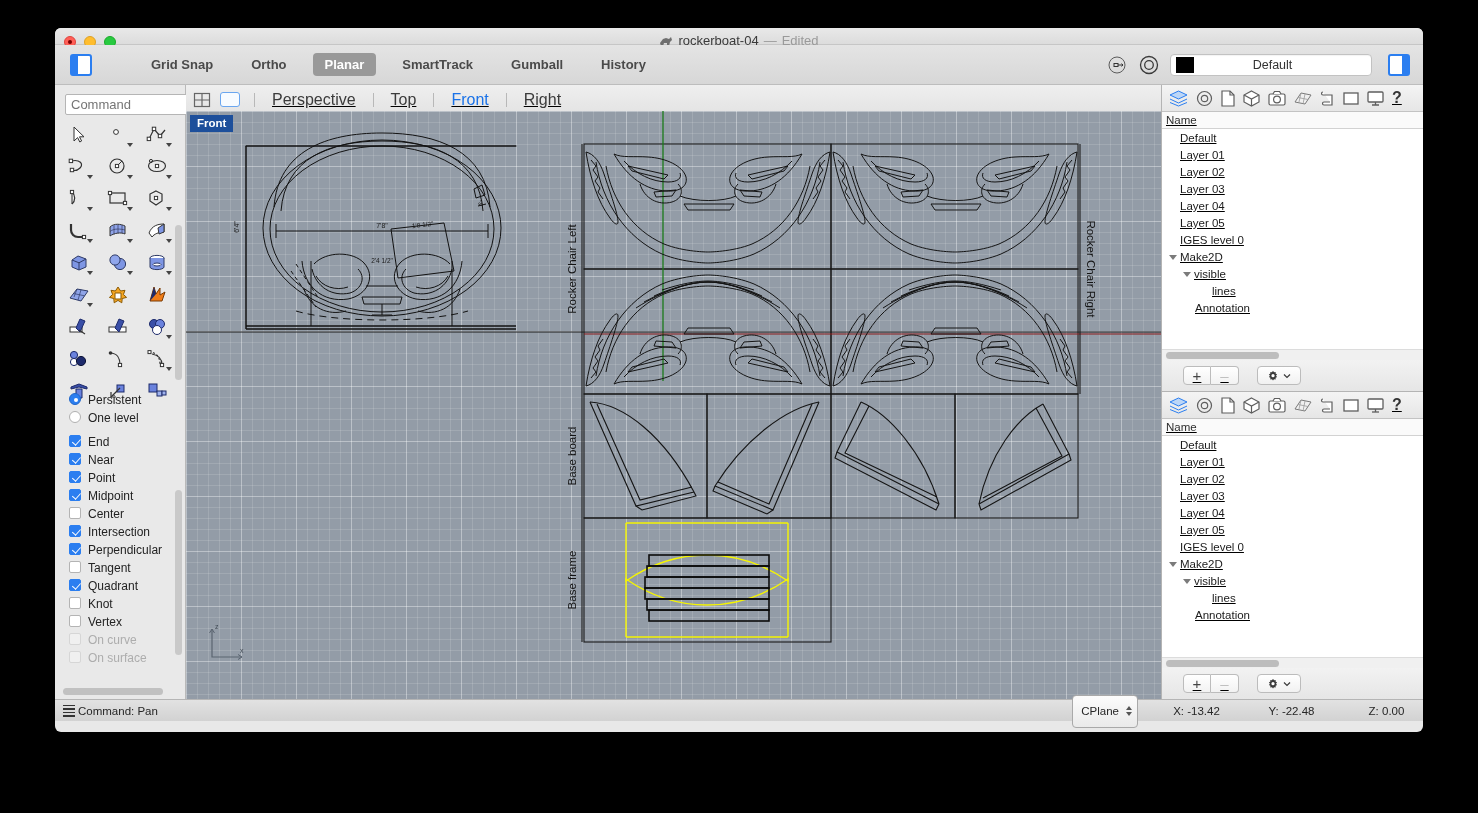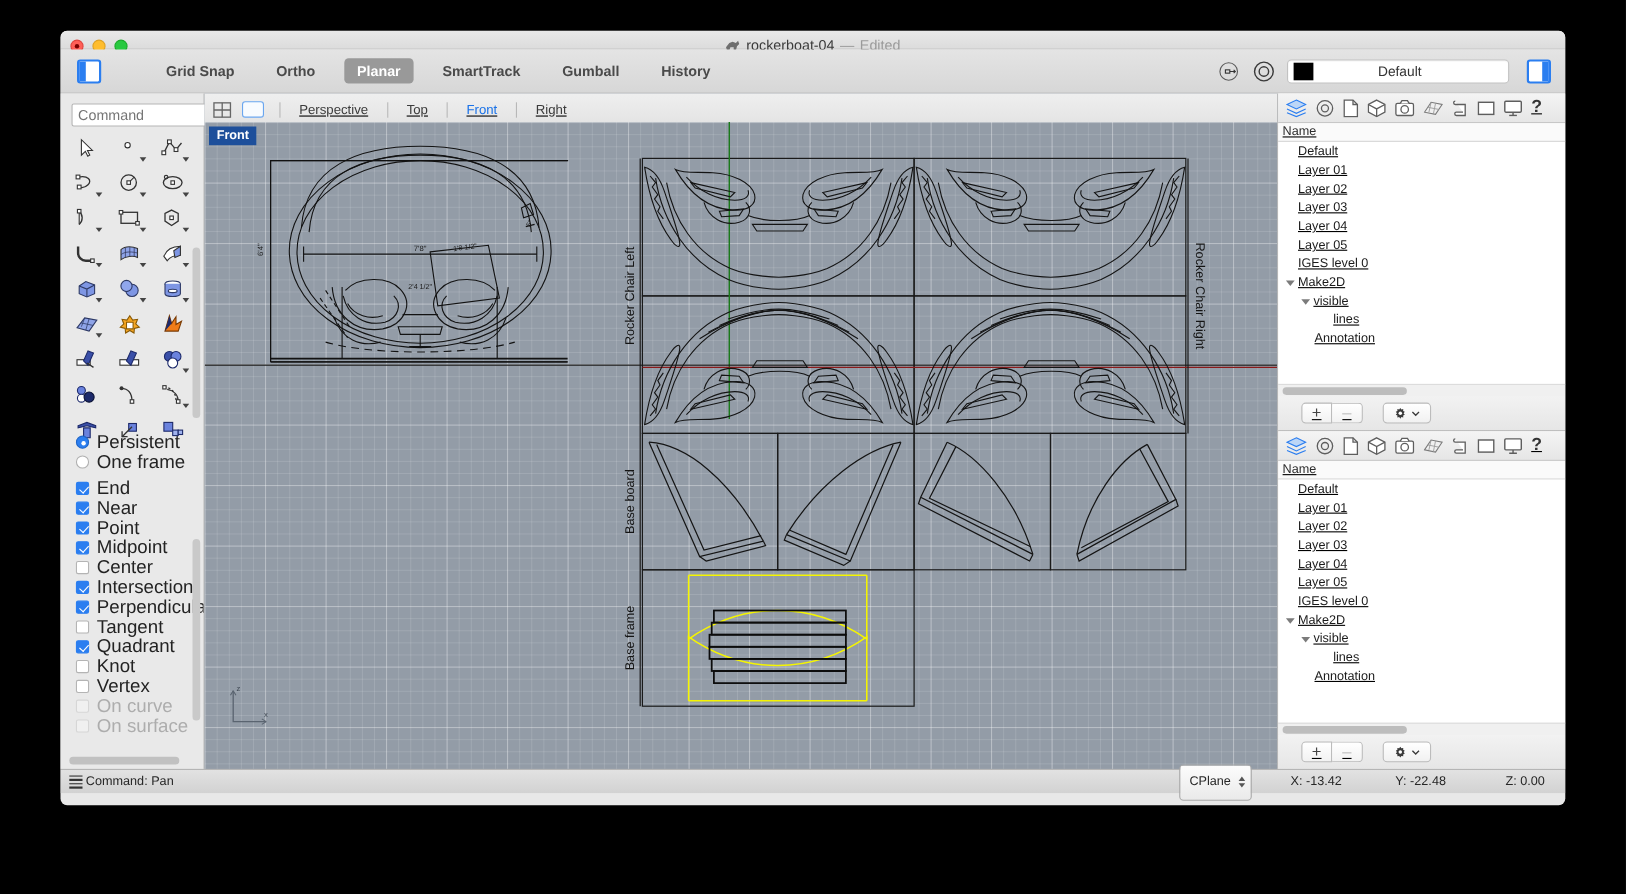--- a/index.html
+++ b/index.html
@@ -112,21 +112,21 @@
   }
   .tool { height: 27px; display:flex; align-items:center; justify-content:center; position: relative;}
   .tool svg { display:block; }
   .tri { position:absolute; right:5px; bottom:1px; width:0; height:0;
          border-left:3.5px solid transparent; border-right:3.5px solid transparent;
          border-top:4px solid #444; }
   .osnap {
     position:absolute; left:0; right:0; top:300px; bottom:22px;
     padding: 8px 0 0 14px; overflow:hidden;
   }
-  .orow { display:flex; align-items:center; height:18px; font-size:17px; color:#232323; }
+  .orow { display:flex; align-items:flex-start; height:18px; font-size:12px; color:#232323; }
   .orow.dim { color:#adadad; }
   .radio {
     width:12px; height:12px; border-radius:50%; margin-right:7px; flex:none;
     border:1px solid #b0b0b0; background:#fff;
   }
   .radio.on { background:#2b7ef0; border-color:#1f66c9; position:relative; }
   .radio.on::after {
     content:""; position:absolute; left:4px; top:4px; width:4px; height:4px;
     background:#fff; border-radius:50%;
   }
@@ -151,21 +151,21 @@
   .hscroll-left {
     position:absolute; left:8px; bottom:4px; width:100px; height:7px;
     background:#c1c1c1; border-radius:4px;
   }
 
   
   .viewarea { flex: 1; position: relative; background:#8f98a3; min-width:0; }
   .vptabs {
     height: 30px; background: linear-gradient(#efefef,#e3e3e3);
     border-bottom: 1px solid #bcbcbc;
-    display:flex; align-items:center; font-size:12px; color:#3b3b3b;
+    display:flex; align-items:center; font-size:16px; color:#3b3b3b;
   }
   .vp-icon-4 { width:18px; height:18px; margin-left:7px; position:relative; }
   .vp-icon-1 {
     width:20px; height:15px; margin-left:9px; border:1.5px solid #6aa6ef;
     border-radius:3px; background:#f7fbff;
   }
   .vsep { width:1px; height:14px; background:#b8b8b8; margin:0 14px; }
   .vtab { padding: 0 3px; }
   .vtab.active { color:#1a72e8; }
   .canvas {
@@ -529,21 +529,21 @@
 
       <div class="lscroll"></div>
 
       <div class="osnap">
         <div class="orow">
           <span class="radio on"></span>
           <span>Persistent</span>
         </div>
         <div class="orow">
           <span class="radio"></span>
-          <span>One frame</span>
+          <span>One level</span>
         </div>
         <div style="height:6px"></div>
         <div class="orow">
           <span class="cbx on"></span>
           <span>End</span>
         </div>
         <div class="orow">
           <span class="cbx on"></span>
           <span>Near</span>
         </div>

